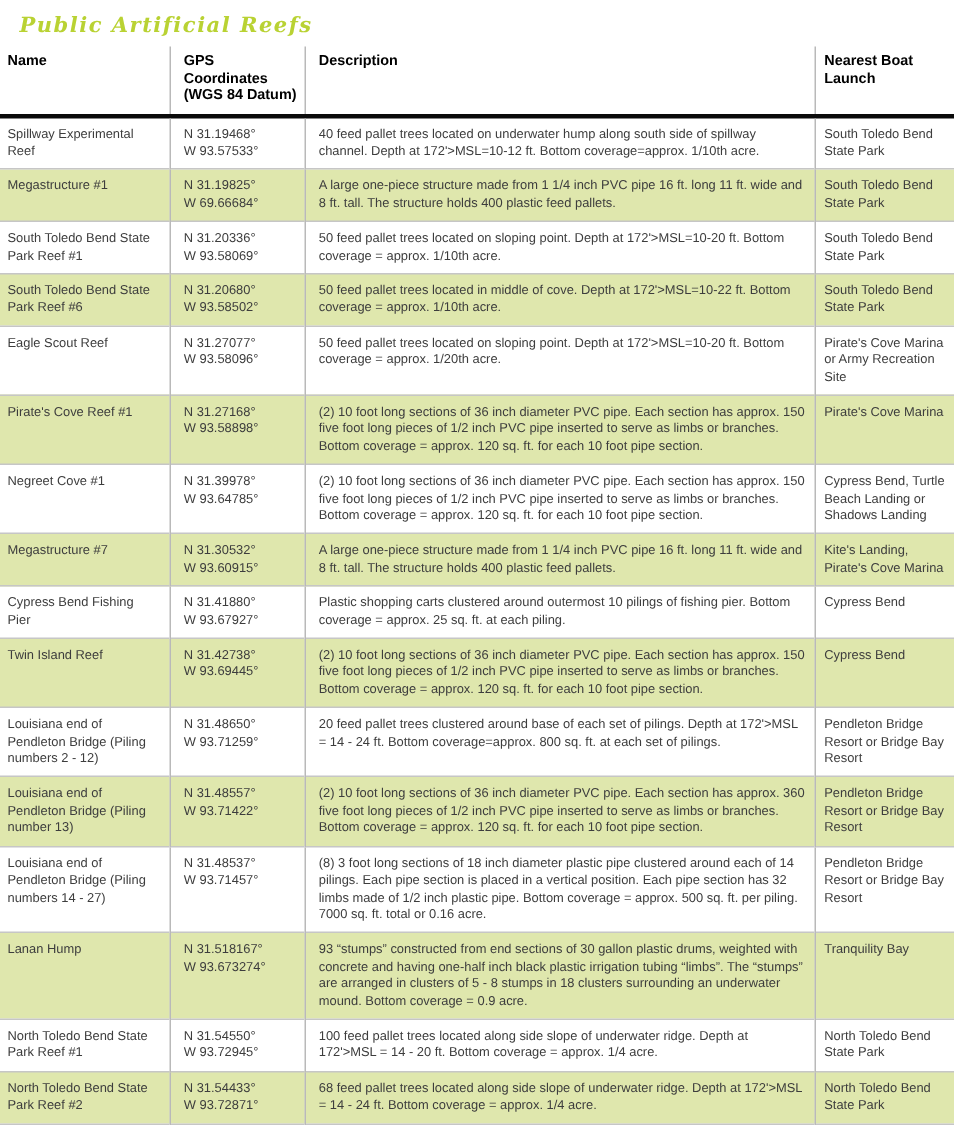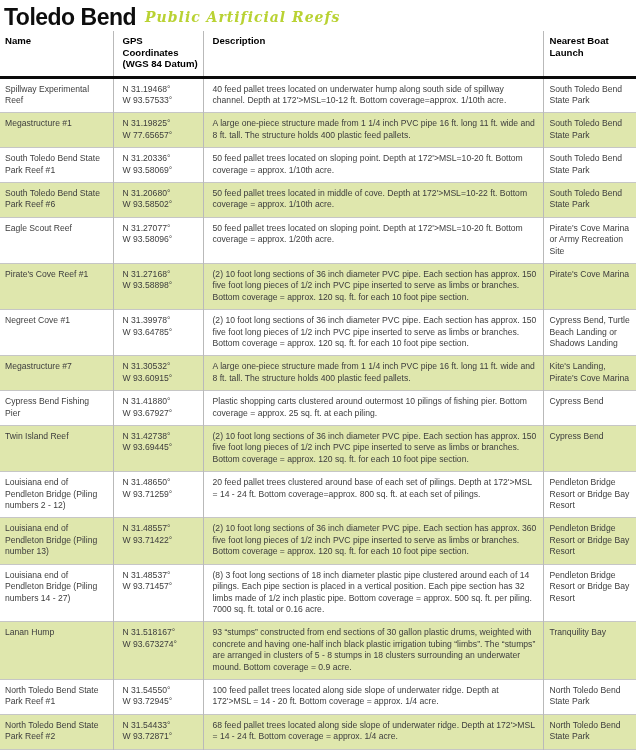--- a/index.html
+++ b/index.html
@@ -54,21 +54,20 @@
   table.reefs{border-bottom:1px solid #c6c6c6;}
   tbody tr.hl td{background:var(--hl);}
   .gps-line{display:block;}
 </style>
 </head>
 <body>
 
 <div class="page">
 
   <div class="masthead">
-    <span class="title-main">Toledo Bend</span>
     <span class="title-accent">Public Artificial Reefs</span>
   </div>
 
   <table class="reefs">
     <colgroup>
       <col class="c1">
         <col class="c2">
         <col class="c3">
         <col class="c4">
     </colgroup>
@@ -95,21 +94,21 @@
     <td class="c-launch">
       <span>South Toledo Bend State Park</span>
     </td>
   </tr>
         <tr class="hl">
     <td class="c-name">
       <span>Megastructure #1</span>
     </td>
     <td class="c-gps">
       <span class="gps-line">N 31.19825°</span>
-      <span class="gps-line">W 77.65657°</span>
+      <span class="gps-line">W 69.66684°</span>
     </td>
     <td class="c-desc">
       <span>A large one-piece structure made from 1 1/4 inch PVC pipe 16 ft. long 11 ft. wide and 8 ft. tall. The structure holds 400 plastic feed pallets.</span>
     </td>
     <td class="c-launch">
       <span>South Toledo Bend State Park</span>
     </td>
   </tr>
         <tr>
     <td class="c-name">

